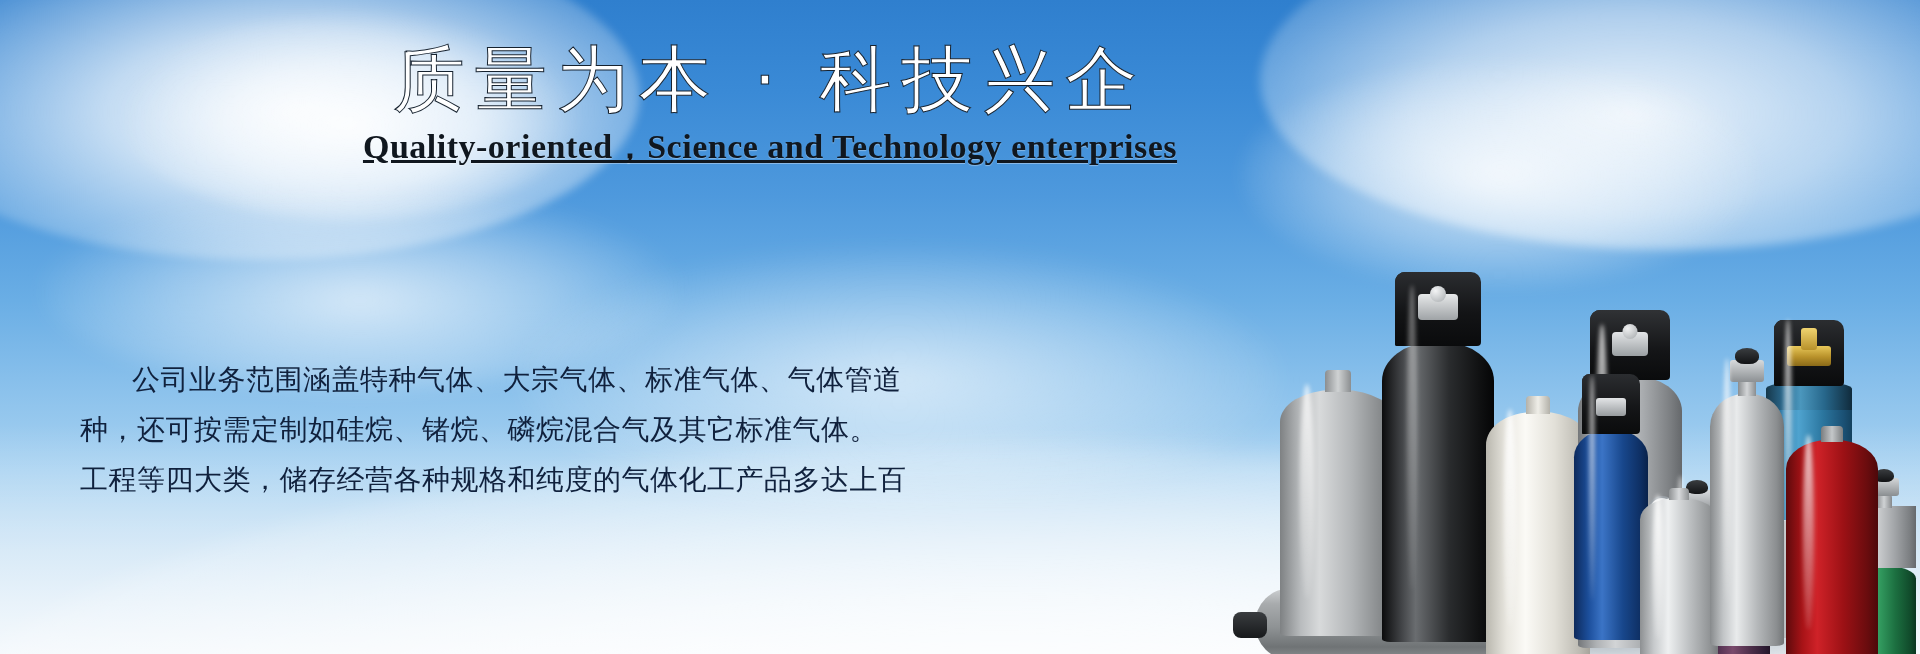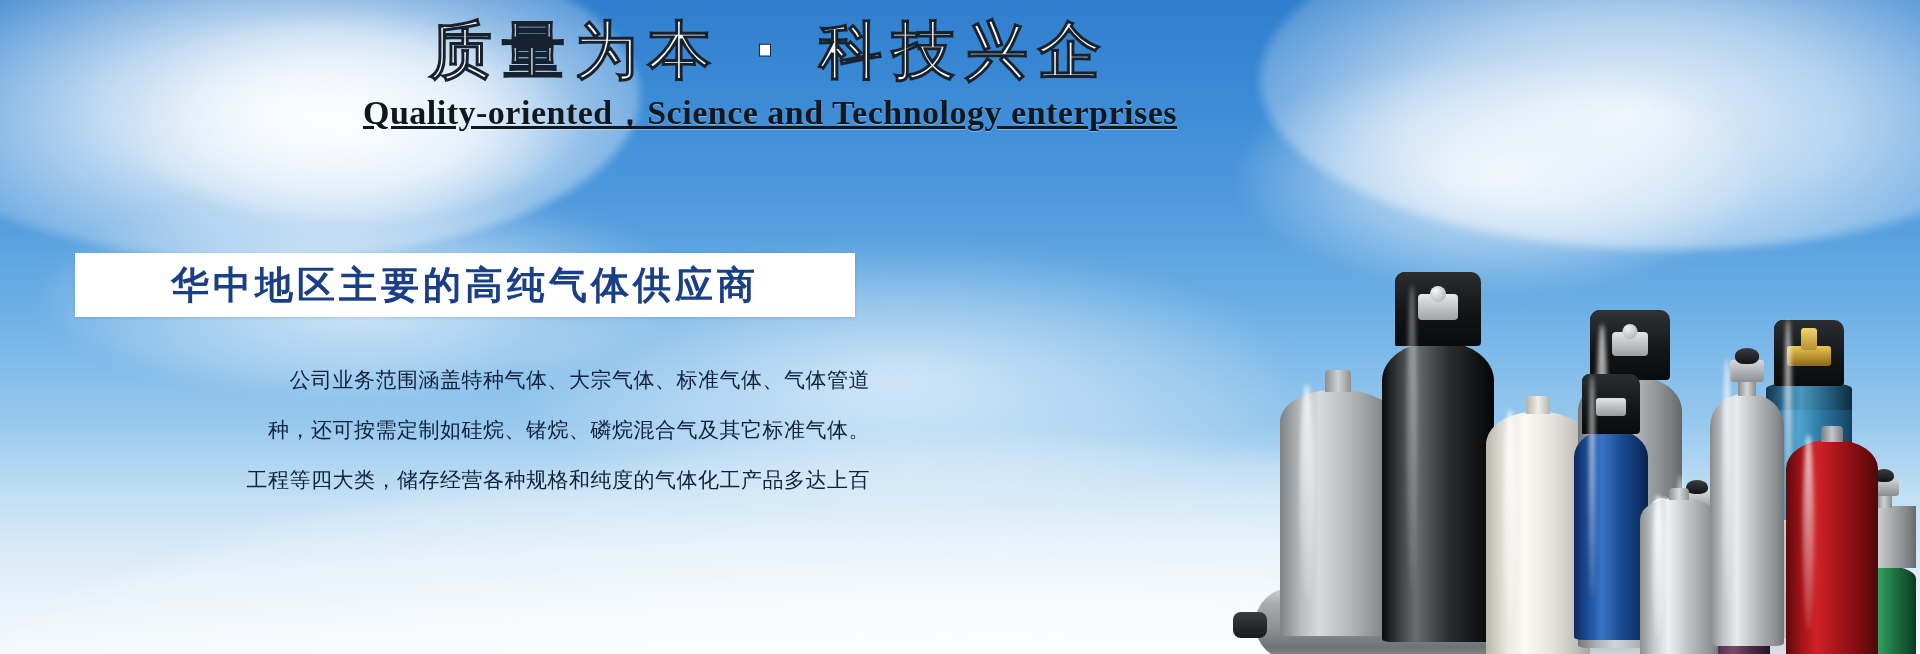--- a/index.html
+++ b/index.html
@@ -119,31 +119,32 @@
   #headline-block {
     position: absolute;
     left: 0; top: 18px;
     width: 1540px;
     text-align: center;
     z-index: 5;
   }
 
   #headline {
     font-family: "DejaVu Sans", "Liberation Sans", sans-serif;
-    font-weight: bold;
-    font-size: 63px;
+    font-weight: normal;
+    font-size: 72px;
     line-height: 1.05;
     letter-spacing: 10px;
     color: #ffffff;
     white-space: nowrap;
     text-shadow:
        2px 2px 0 #20334a,
        3px 3px 0 #2b4straight,
        4px 5px 3px rgba(20,35,55,.65),
        6px 8px 10px rgba(10,25,45,.45);
+    margin-top: 24px;
     -webkit-text-stroke: 1px #16222f;
   }
 
   #subtitle {
     margin-top: 6px;
     font-family: "Liberation Serif", "DejaVu Serif", serif;
     font-weight: bold;
     font-size: 34px;
     letter-spacing: .5px;
     color: #10171f;
@@ -173,25 +174,24 @@
     white-space: nowrap;
   }
 
   
   #paragraph {
     position: absolute;
     left: 80px; top: 355px;
     width: 790px;
     z-index: 6;
     font-family: "DejaVu Serif", "Liberation Serif", serif;
-    font-size: 21px;
+    font-size: 28px;
     line-height: 50px;
     color: #10213d;
     letter-spacing: .5px;
-    text-align: right;
   }
   #paragraph .pline { white-space: nowrap; }
   #paragraph .indent { padding-left: 52px; }
 
   
   #cylinders {
     position: absolute;
     right: 0; bottom: 0;
     width: 660px; height: 500px;
     z-index: 4;
@@ -280,23 +280,20 @@
   <div class="cloud c-left-mid"></div>
   <div class="cloud c-center"></div>
   <div class="cloud c-bottom"></div>
   <div class="cloud c-haze"></div>
 
   <div id="headline-block">
     <div id="headline">质量为本 · 科技兴企</div>
     <div id="subtitle">Quality-oriented，Science and Technology enterprises</div>
   </div>
 
-  <div id="slogan-box">
-    <span id="slogan-text">华中地区主要的高纯气体供应商</span>
-  </div>
 
   <div id="paragraph">
     <div class="pline indent">公司业务范围涵盖特种气体、大宗气体、标准气体、气体管道</div>
     <div class="pline">种，还可按需定制如硅烷、锗烷、磷烷混合气及其它标准气体。</div>
     <div class="pline">工程等四大类，储存经营各种规格和纯度的气体化工产品多达上百</div>
   </div>
 
   <div id="ground-shadow"></div>
 
   <div id="cylinders">

